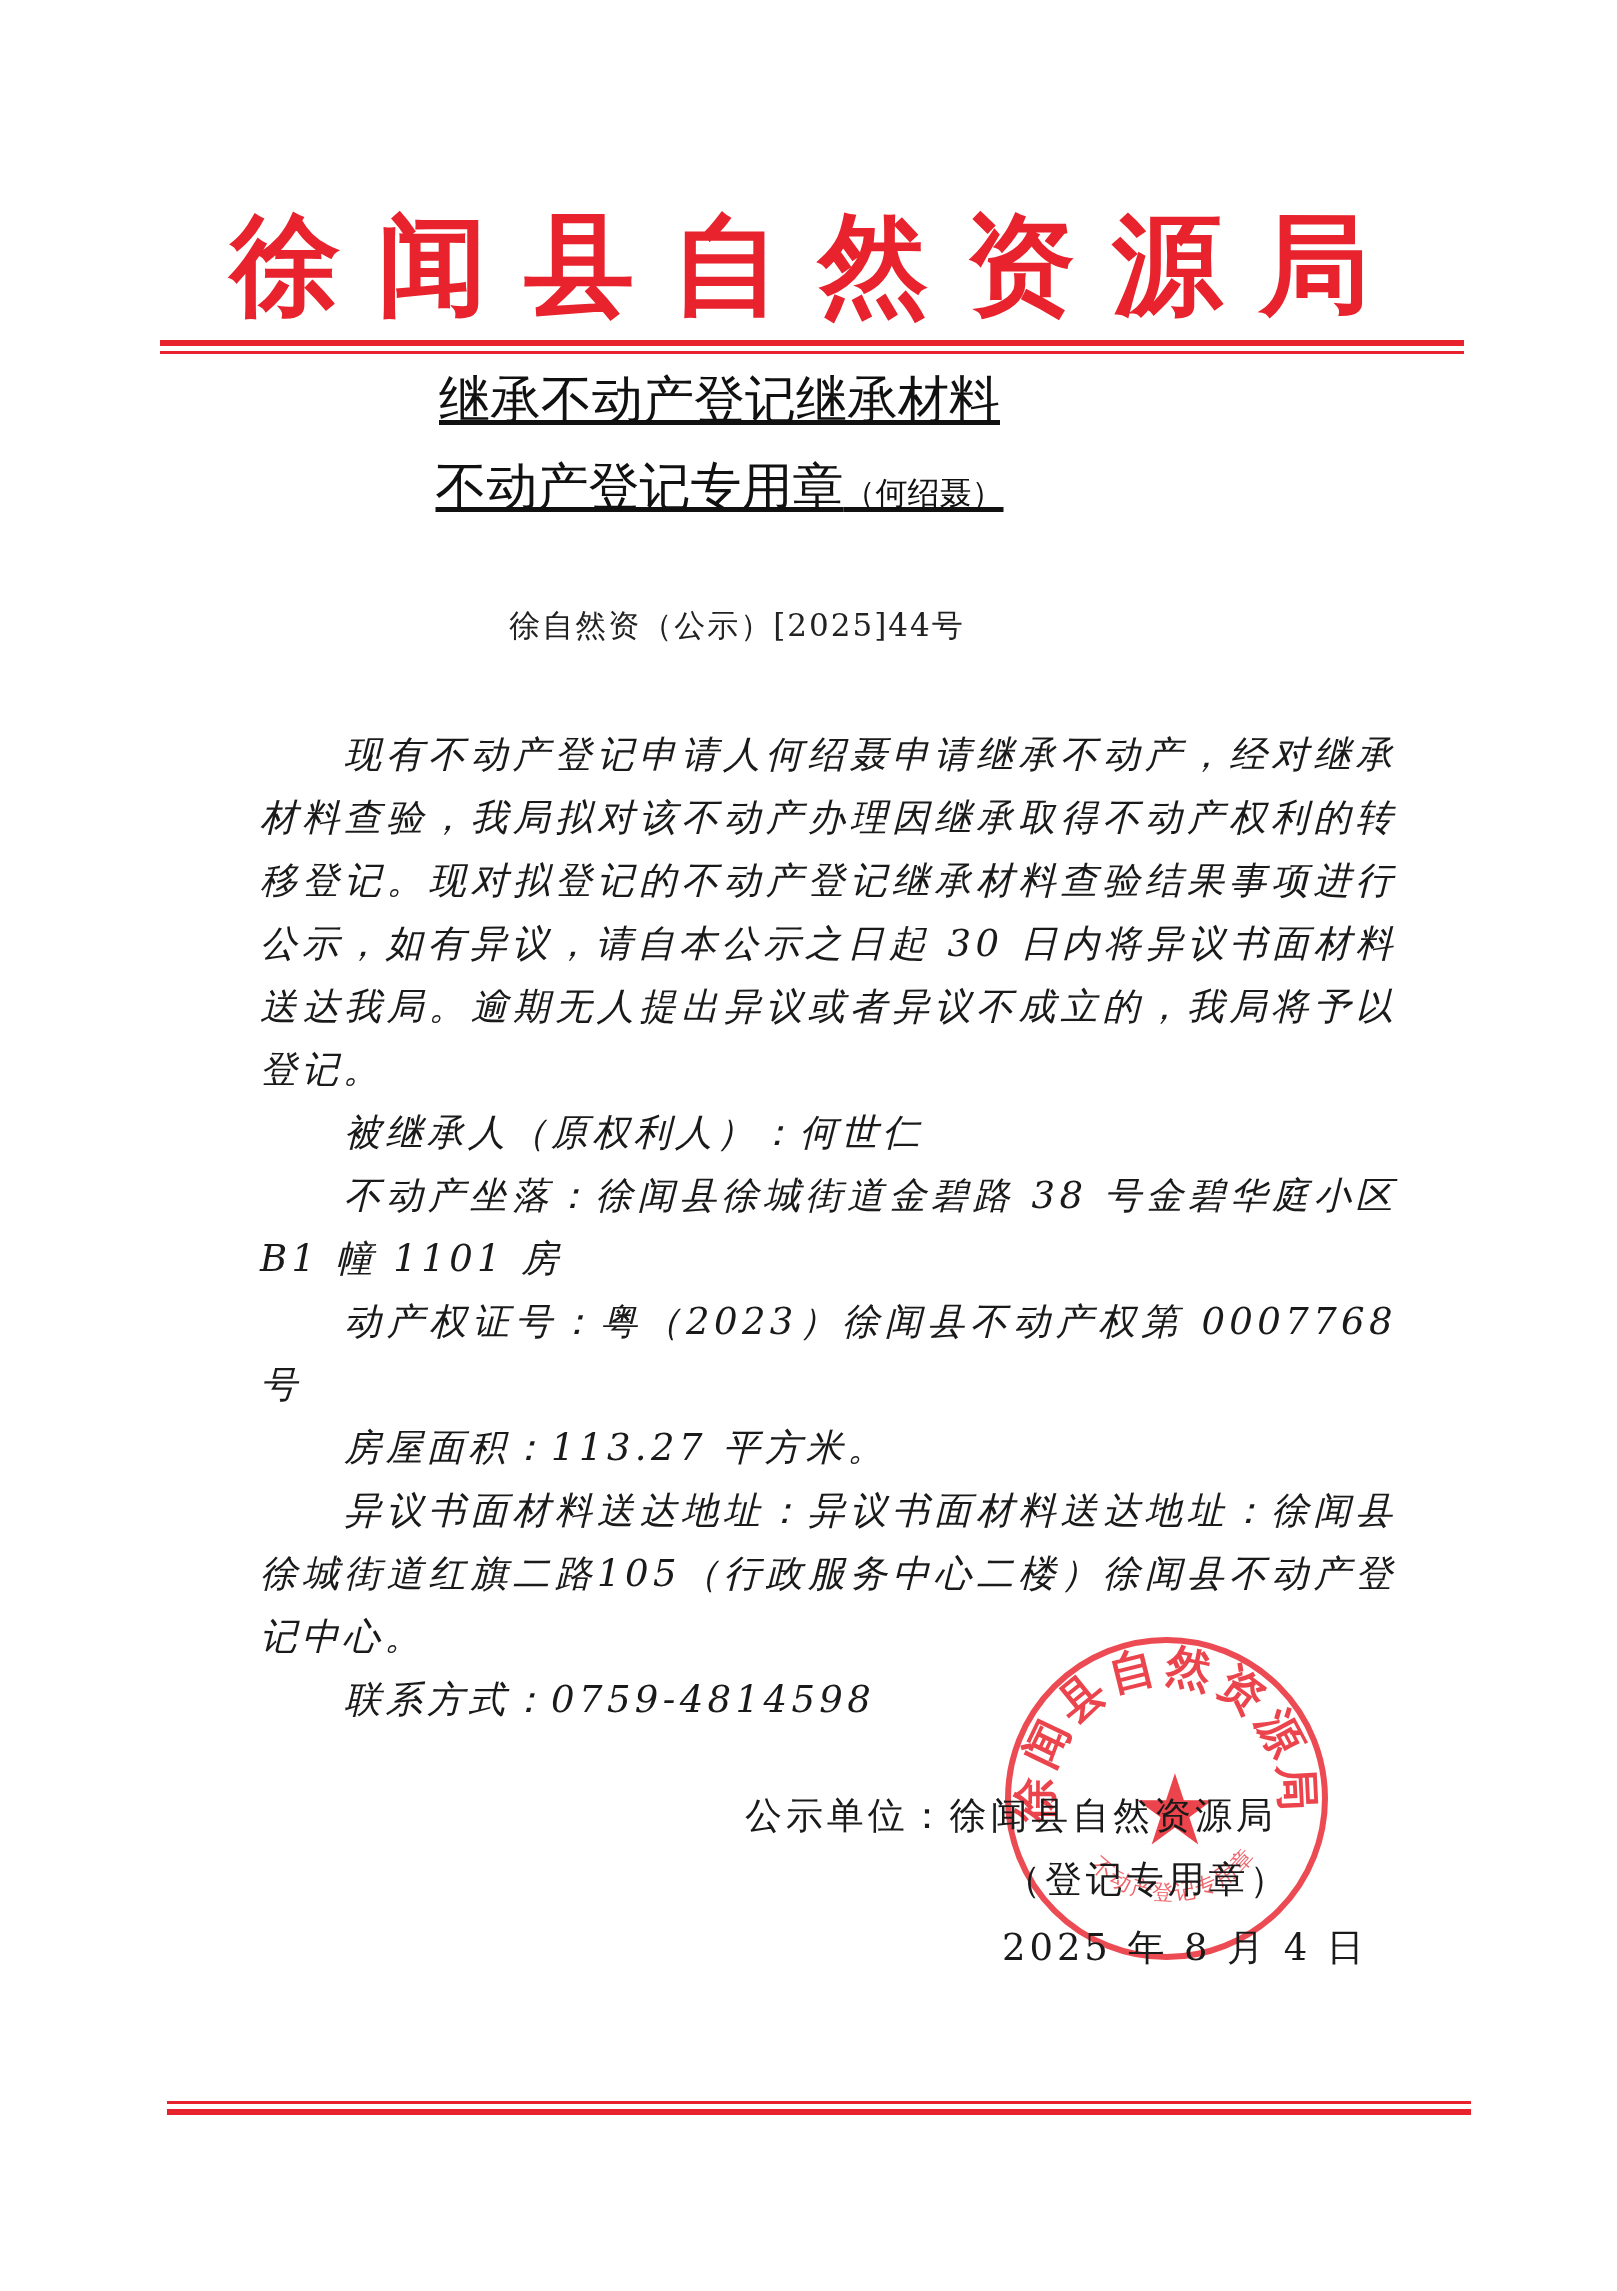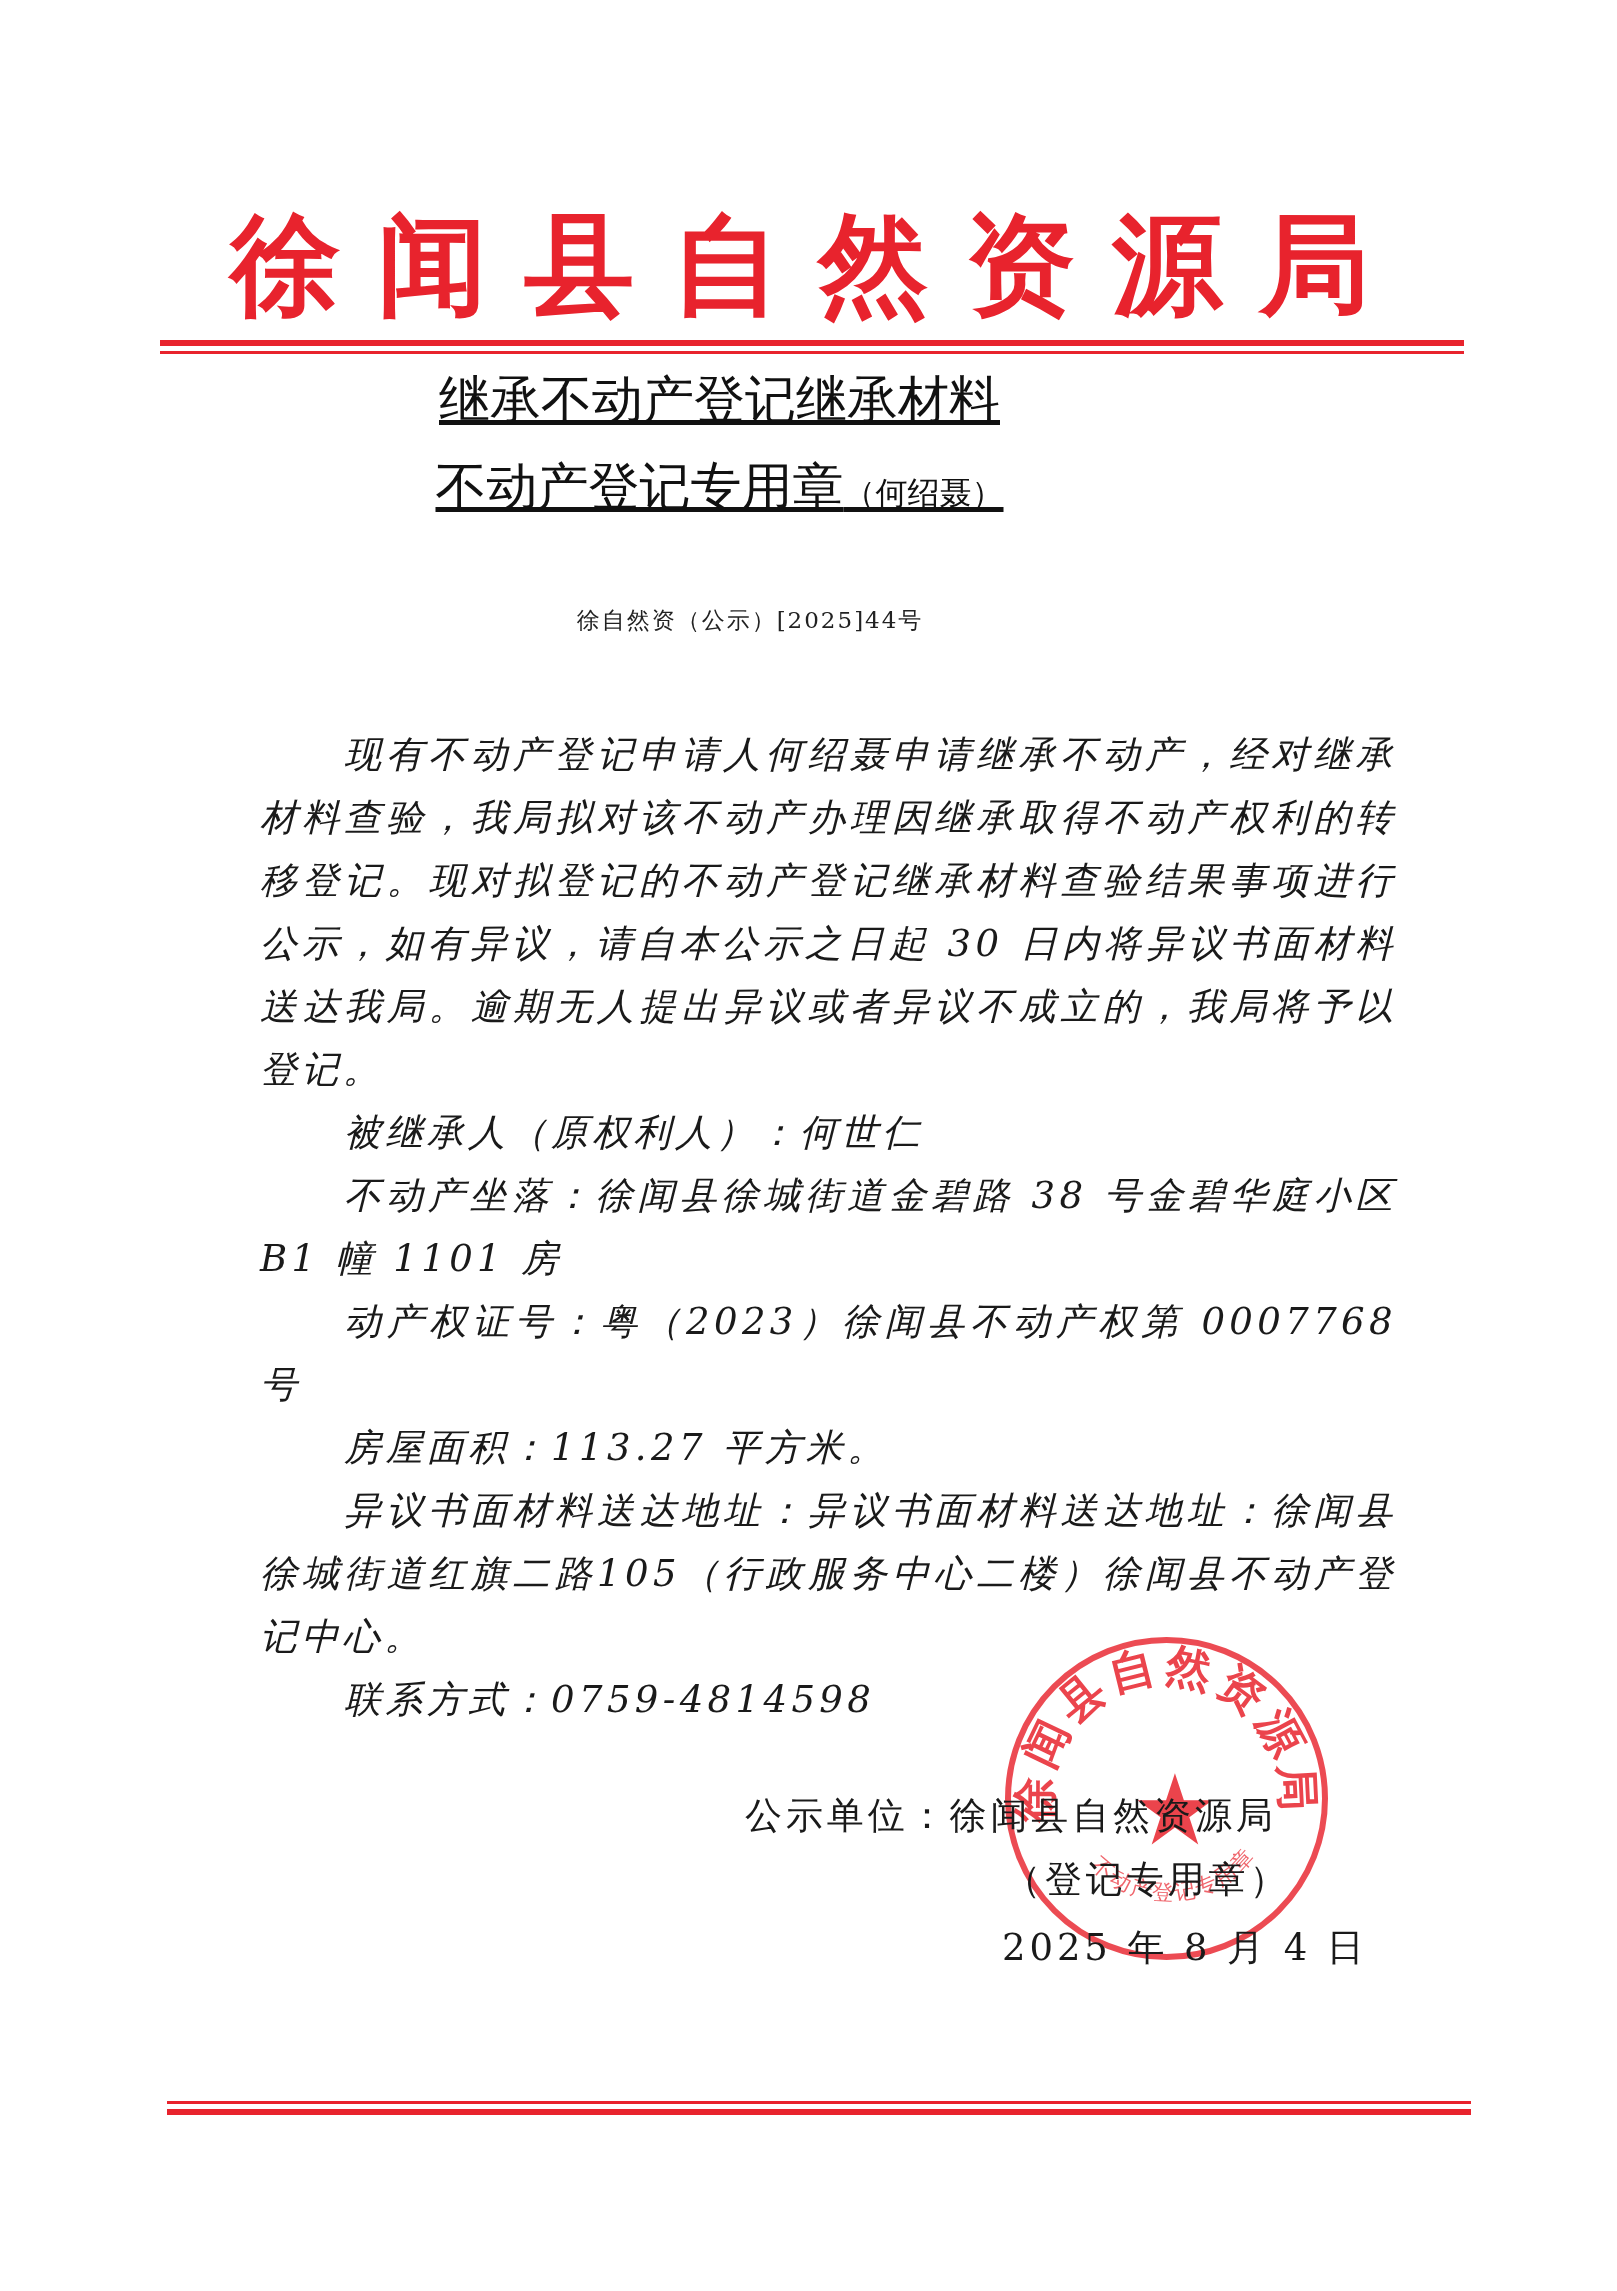--- a/index.html
+++ b/index.html
@@ -51,24 +51,23 @@
     }
     .title .small {
       font-size: 32px;
     }
     .docno {
       position: absolute;
       left: 0;
       top: 605px;
       width: 1474px;
       text-align: center;
-      font-size: 23px;
+      font-size: 31px;
       color: #222;
       letter-spacing: 2px;
-      padding-left: 13px;
     }
     .body-text {
       position: absolute;
       left: 260px;
       top: 723px;
       width: 1137px;
       font-size: 37px;
       line-height: 63px;
       letter-spacing: 4.4px;
       color: #1a1a1a;

